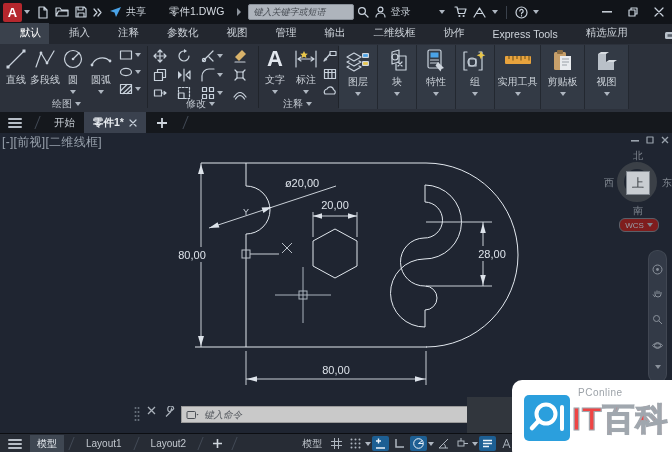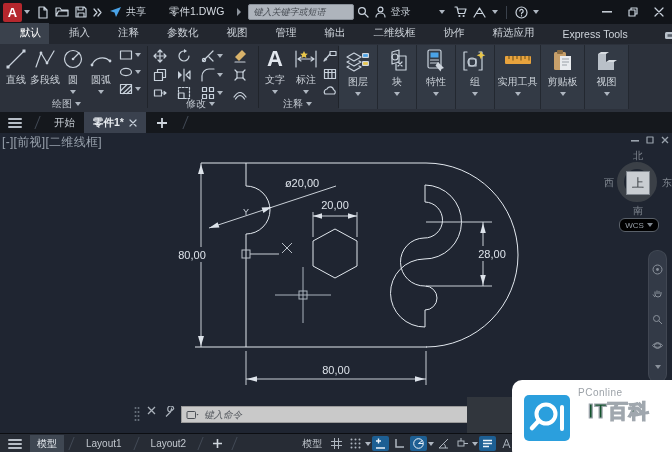--- a/index.html
+++ b/index.html
@@ -49,21 +49,21 @@
   
   .canvas{position:absolute;left:0;top:133px;width:672px;height:300px;background:#1f2531;overflow:hidden}
   .vplabel{position:absolute;left:2px;top:1px;font-size:12px;color:#99a2ad;letter-spacing:.3px}
   .vpctl{position:absolute;right:3px;top:3px;display:flex;gap:7px;align-items:center}
   .viewcube{position:absolute;left:607px;top:14px;width:62px;height:86px;font-size:10px;color:#7f868f}
   .vc-ring{position:absolute;left:10px;top:15px;width:40px;height:40px;border:7px solid #3b4047;border-radius:50%;box-sizing:border-box}
   .vc-face{position:absolute;left:19px;top:24px;width:22px;height:22px;background:#c9cdd2;border:1px solid #80868e;
            display:flex;align-items:center;justify-content:center;color:#2d3237;font-size:12px}
   .vc-n{position:absolute;left:26px;top:2px}.vc-s{position:absolute;left:26px;top:57px}
   .vc-w{position:absolute;left:-3px;top:29px}.vc-e{position:absolute;left:55px;top:29px}
-  .wcs{position:absolute;left:12px;top:71px;width:38px;height:12px;background:#000000;border:1px solid #596069;
+  .wcs{position:absolute;left:12px;top:71px;width:38px;height:12px;background:#7f1d1d;border:1px solid #596069;
        border-radius:6px;display:flex;align-items:center;justify-content:center;gap:3px;font-size:8px;color:#99a1aa}
   .navbar{position:absolute;left:648px;top:117px;width:19px;height:133px;background:rgba(125,135,150,.22);
           border:1px solid rgba(255,255,255,.07);border-radius:9px;display:flex;flex-direction:column;
           align-items:center;justify-content:space-around;padding:6px 0;box-sizing:border-box}
   .cmdbar{position:absolute;left:133px;top:273px;height:20px;display:flex;}
   .cmdinput{width:290px;height:15px;background:#c9c9c9;border:1px solid #9a9a9a;display:flex;align-items:center;margin-left:5px}
   .cmdinput input{border:none;background:transparent;font-style:italic;font-size:9.5px;color:#4b4f55;outline:none;width:230px;
                   font-family:"Liberation Sans","DejaVu Sans",sans-serif}
   .cmdinput input::placeholder{color:#55595f;font-style:italic}
   .grayblk{position:absolute;left:467px;top:264px;width:47px;height:36px;background:#31363d}
@@ -71,21 +71,21 @@
   .statusbar{position:absolute;left:0;top:433px;width:672px;height:19px;background:#272c35;border-top:1px solid #0c0e12;
              display:flex;align-items:center;font-size:10px;color:#c2c8cf}
   .stab{padding:2px 7px}
   .stab.active{background:#3f4752;color:#e9edf1}
   .sicon{width:17px;height:15px;display:flex;align-items:center;justify-content:center;margin:0 1px;border-radius:2px}
   .sicon.blue{background:#1d5f93}
   
   .wm{position:absolute;left:512px;top:380px;width:170px;height:80px;background:#fff;border-radius:10px;z-index:50}
   .wm-tile{position:absolute;left:12px;top:15px;width:46px;height:46px;background:#2b9fdd;border-radius:5px}
   .wm-brand{position:absolute;left:66px;top:7px;font-size:10px;color:#9ca2a8;letter-spacing:.5px}
-  .wm-title{position:absolute;left:76px;top:18px;font-size:20px;font-weight:bold;color:#14532d;
+  .wm-title{position:absolute;left:60px;top:18px;font-size:32px;font-weight:bold;color:#ef4444;
             -webkit-text-stroke:1.2px #a0a7ae;text-shadow:0 0 1px #a0a7ae;letter-spacing:1px}
   .burger{display:inline-flex;flex-direction:column;gap:2px}
   .burger i{width:14px;height:2px;background:#b7bec7;border-radius:1px}
 </style>
 </head>
 <body>
 
 <div class="app">
 
   <div class="titlebar">
@@ -179,22 +179,22 @@
   <div class="ribtabs">
     <div class="rtab active">默认</div>
     <div class="rtab">插入</div>
     <div class="rtab">注释</div>
     <div class="rtab">参数化</div>
     <div class="rtab">视图</div>
     <div class="rtab">管理</div>
     <div class="rtab">输出</div>
     <div class="rtab">二维线框</div>
     <div class="rtab">协作</div>
+    <div class="rtab">Express Tools</div>
     <div class="rtab">精选应用</div>
-    <div class="rtab">Express Tools</div>
     <div class="rtab" style="display:flex;align-items:center;gap:3px;margin-left:8px">
       <svg width="14" height="9" viewBox="0 0 14 9">
           <rect x="1" y="1" width="12" height="7" rx="1.5" fill="#b9c1ca"></rect>
           <rect x="3.5" y="3.2" width="7" height="2.6" fill="#5a626c"></rect>
         </svg>
       <span class="cr"></span>
     </div>
   </div>
 
   <div class="ribbon">

